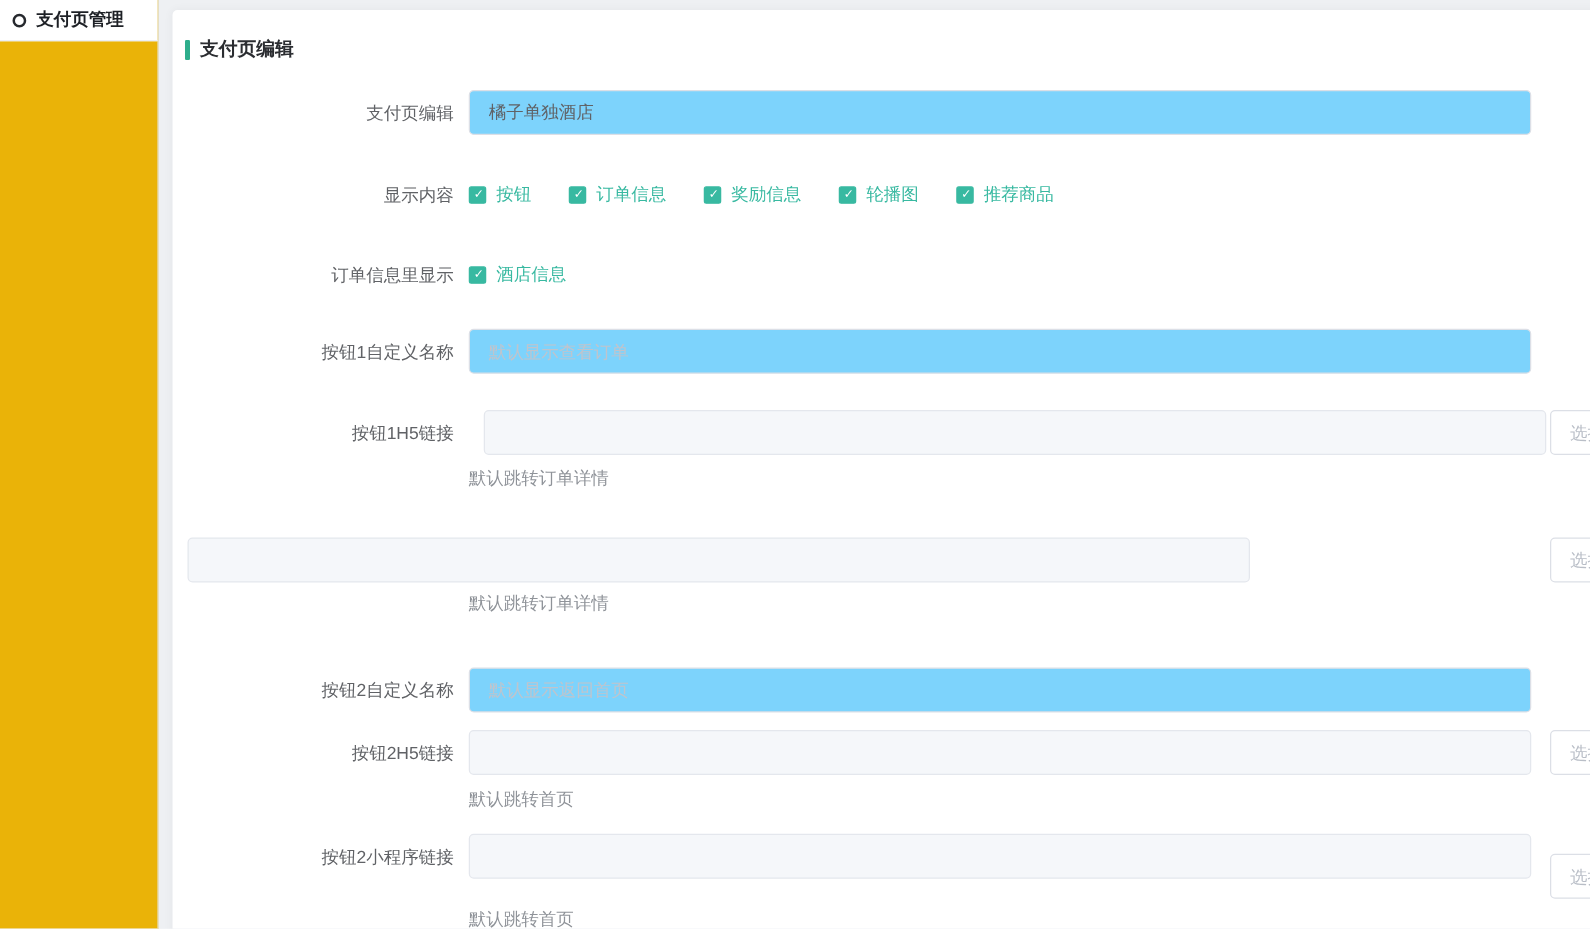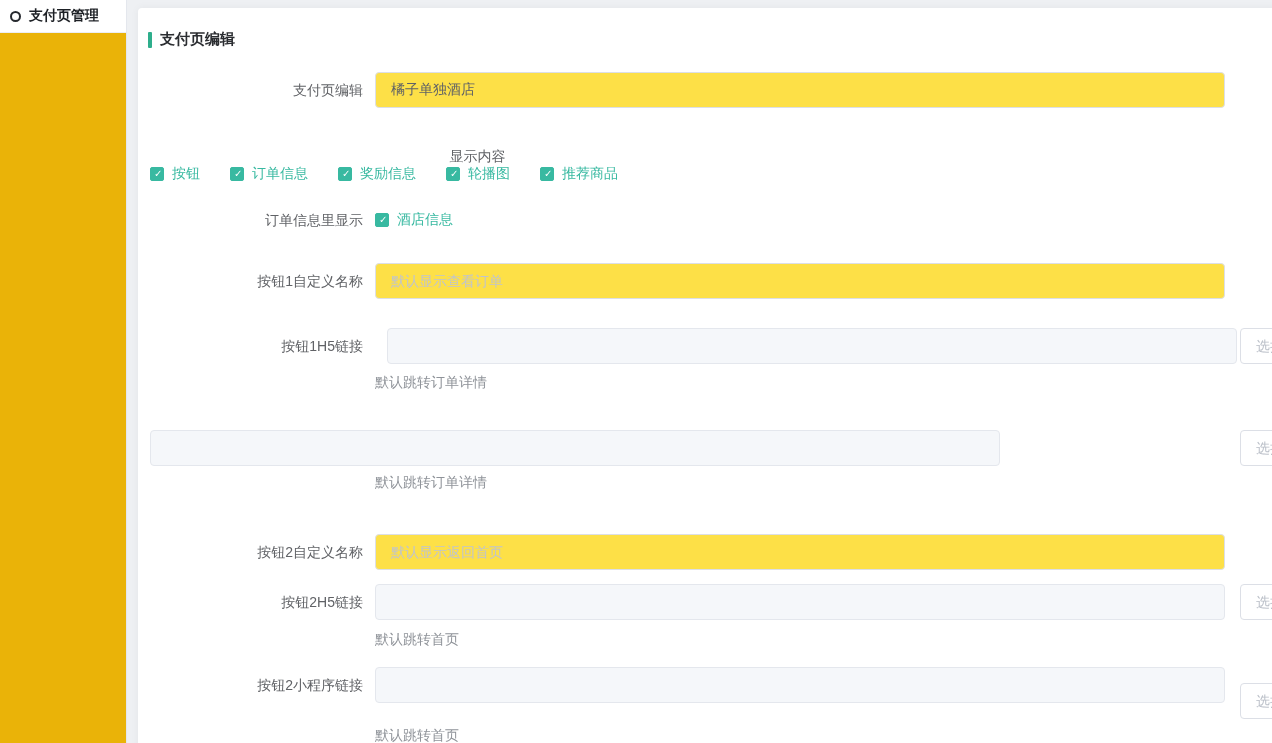--- a/index.html
+++ b/index.html
@@ -51,21 +51,21 @@
   .row { position:absolute; left:0; display:flex; }
   .row .flabel {
     width:225px; text-align:right; font-size:14px; color:#606266;
     white-space:nowrap; flex:0 0 auto;
   }
   .row.input-row { height:36px; align-items:center; }
   .row.input-row .flabel { line-height:36px; }
   .row .ctrl { margin-left:12px; }
   .text-input {
     width:850px; height:36px; border:1px solid #dcdfe6; border-radius:4px;
-    background:#fde047; padding:0 15px; font-size:14px; color:#606266;
+    background:#7dd3fc; padding:0 15px; font-size:14px; color:#606266;
     outline:none; font-family:inherit;
   }
   .text-input::placeholder { color:#c0c4cc; }
   .text-input.disabled {
     background:#f5f7fa; border-color:#e4e7ed; cursor:not-allowed;
   }
   .select-btn {
     position:absolute; left:1102px; width:60px; height:36px;
     background:#fff; border:1px solid #dcdfe6; border-radius:4px;
     font-size:14px; color:#b9bec7; text-align:center; line-height:34px;
@@ -112,21 +112,21 @@
       <span class="txt">支付页编辑</span>
     </div>
 
     <div class="row input-row" style="top:64px;">
       <div class="flabel">支付页编辑</div>
       <div class="ctrl">
         <input class="text-input" type="text" value="橘子单独酒店" style="">
       </div>
     </div>
 
-    <div class="row ck-row" style="top:139px;flex-direction:column;">
+    <div class="row ck-row" style="top:139px;">
       <div class="flabel">显示内容</div>
       <div class="ck-group">
         <span class="ck-item">
           <span class="ck-box"></span>
           <span class="ck-lbl">按钮</span>
         </span>
         <span class="ck-item">
           <span class="ck-box"></span>
           <span class="ck-lbl">订单信息</span>
         </span>

